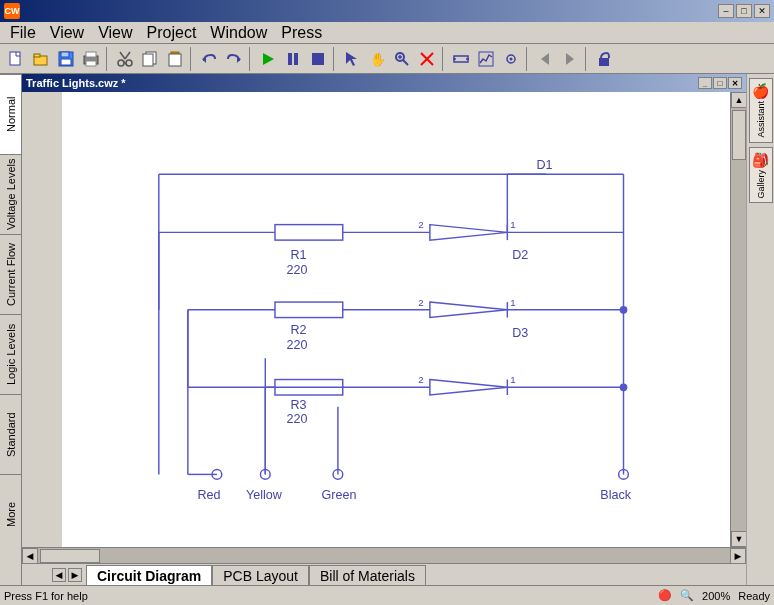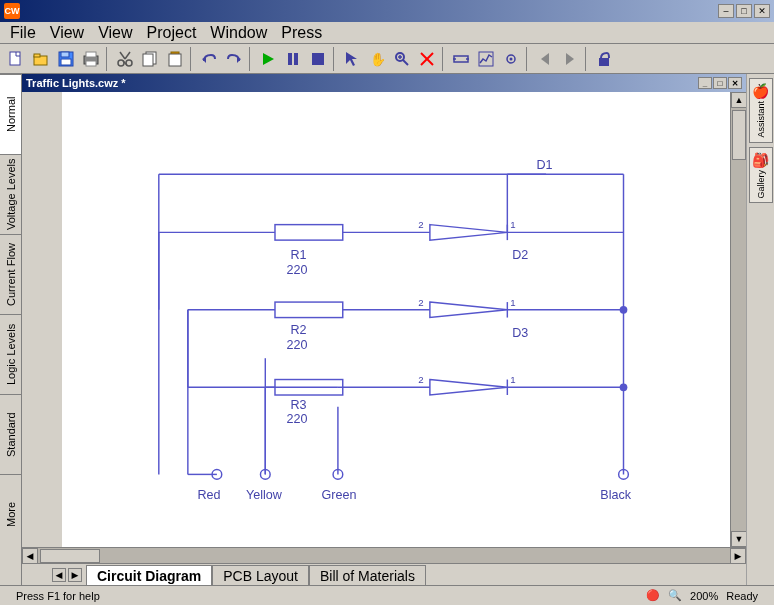--- a/index.html
+++ b/index.html
@@ -179,21 +179,21 @@
       font-size: 9px; cursor: pointer;
     }
 
     
     .status-bar {
       height: 20px;
       background: #d4d0c8;
       border-top: 1px solid #808080;
       display: flex;
       align-items: center;
-      padding: 0 16px;
+      padding: 0 4px;
       font-size: 11px;
     }
     .status-right {
       margin-left: auto;
       display: flex;
       align-items: center;
       gap: 8px;
     }
 
     

